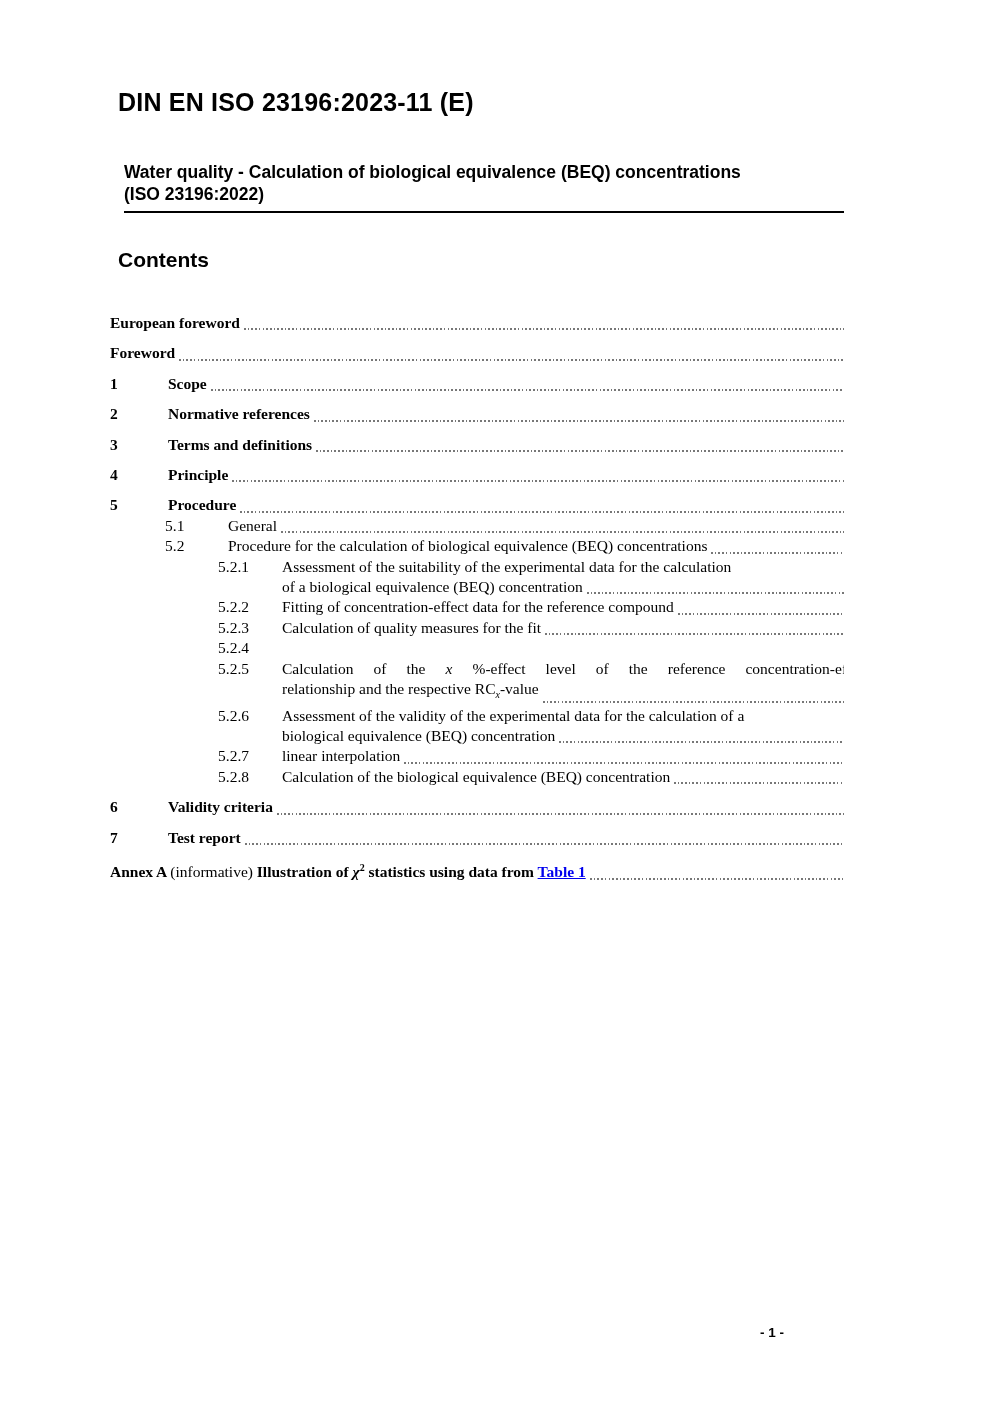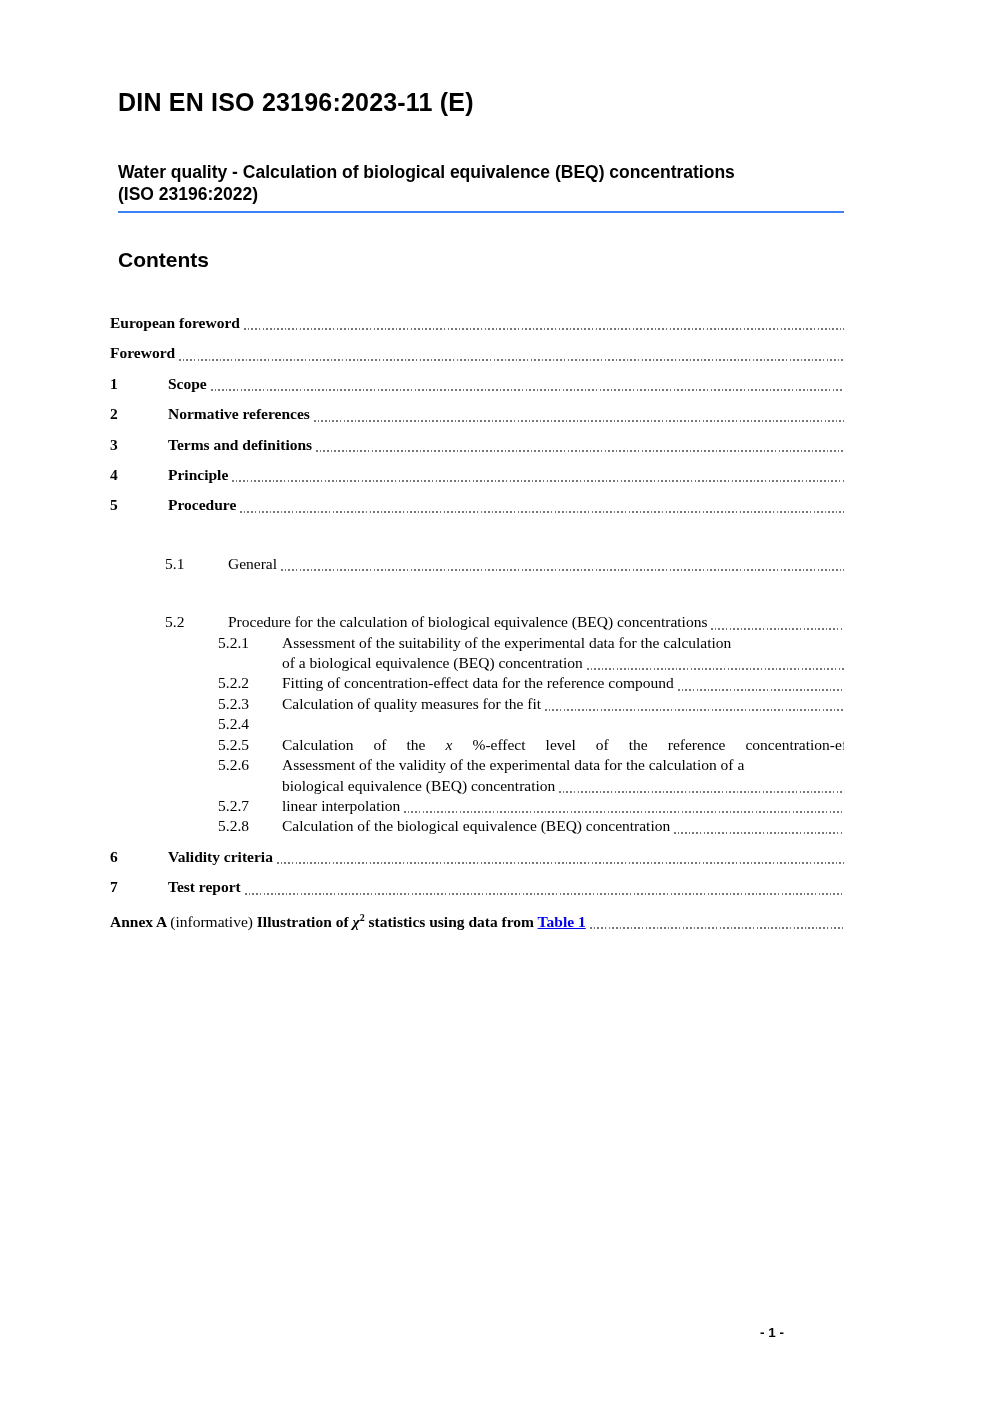--- a/index.html
+++ b/index.html
@@ -22,27 +22,27 @@
   .doc-number {
     position: absolute;
     left: 118px; top: 88px;
     font-family: "Liberation Sans", sans-serif;
     font-weight: 700;
     font-size: 25px;
     letter-spacing: 0.2px;
   }
   .doc-title-block {
     position: absolute;
-    left: 118px; top: 161px;
+    left: 124px; top: 161px;
     width: 817px;
     font-family: "Liberation Sans", sans-serif;
     font-weight: 700;
     font-size: 17.5px;
     line-height: 22px;
-    border-bottom: 2px solid #3b82f6;
+    border-bottom: 2px solid #000000;
     padding-bottom: 6px;
   }
 
   
   .contents-row {
     position: absolute;
     left: 118px; top: 248px;
     width: 806px;
     display: flex;
     justify-content: space-between;
@@ -59,21 +59,21 @@
     left: 110px; top: 303px;
     width: 812px;
     font-family: "Liberation Serif", "DejaVu Serif", serif;
     font-size: 15.5px;
     line-height: 20.4px;
     color: var(--ink);
   }
   .toc-entry { display: flex; }
   .toc-entry.lvl0, .toc-entry.lvl1 { margin-top: 10px; }
   .toc-entry.bold { font-weight: 700; }
-  .toc-entry.lvl2 { padding-left: 55px; margin-top: 38px; }
+  .toc-entry.lvl2 { padding-left: 55px; }
   .toc-entry.lvl3 { padding-left: 108px; }
   .toc-num { flex: none; }
   .lvl1 > .toc-num { width: 58px; }
   .lvl2 > .toc-num { width: 63px; }
   .lvl3 > .toc-num { width: 64px; }
   .toc-body { flex: 1; min-width: 0; }
   .toc-line.last { display: flex; }
   .toc-line .toc-text { flex: none; white-space: nowrap; }
   .toc-line.just {
     max-width: 588px;
@@ -244,20 +244,25 @@
           </div>
         </div>
       </div>
       <div class="toc-entry lvl3">
         <span class="toc-num">5.2.4</span>
       </div>
       <div class="toc-entry lvl3">
         <span class="toc-num">5.2.5</span>
         <div class="toc-body">
           <div class="toc-line just"><span>Calculation of the <i>x</i> %-effect level of the reference concentration-effect</span></div>
+          <div class="toc-line last">
+            <span class="toc-text">relationship and the respective RC<sub><i>x</i></sub>-value</span>
+            <span class="leader"></span>
+            <span class="pg">15</span>
+          </div>
         </div>
       </div>
       <div class="toc-entry lvl3">
         <span class="toc-num">5.2.6</span>
         <div class="toc-body">
           <div class="toc-line"><span>Assessment of the validity of the experimental data for the calculation of a</span></div>
           <div class="toc-line last">
             <span class="toc-text">biological equivalence (BEQ) concentration</span>
             <span class="leader"></span>
             <span class="pg">16</span>

